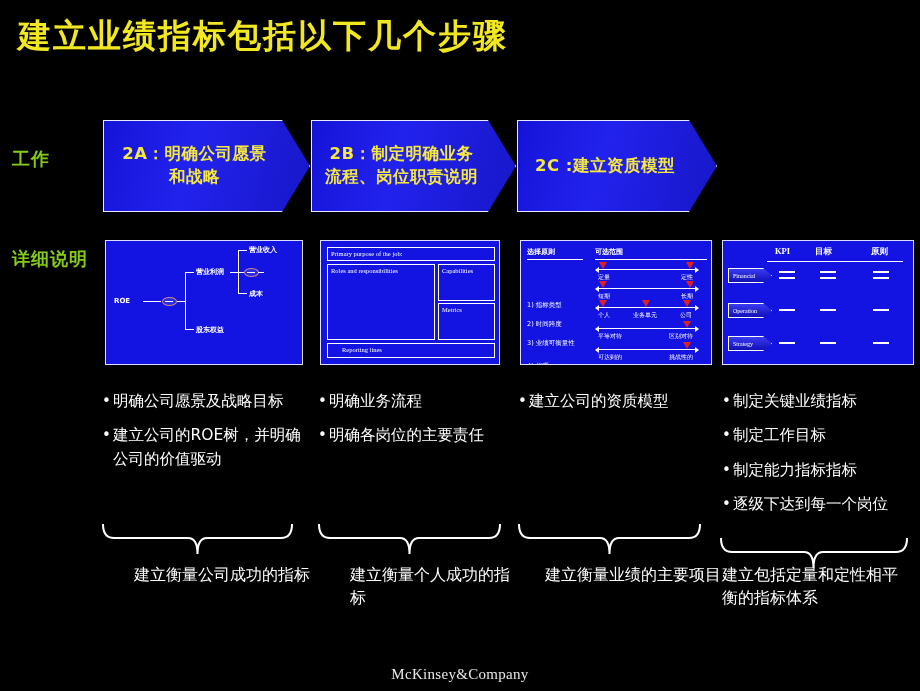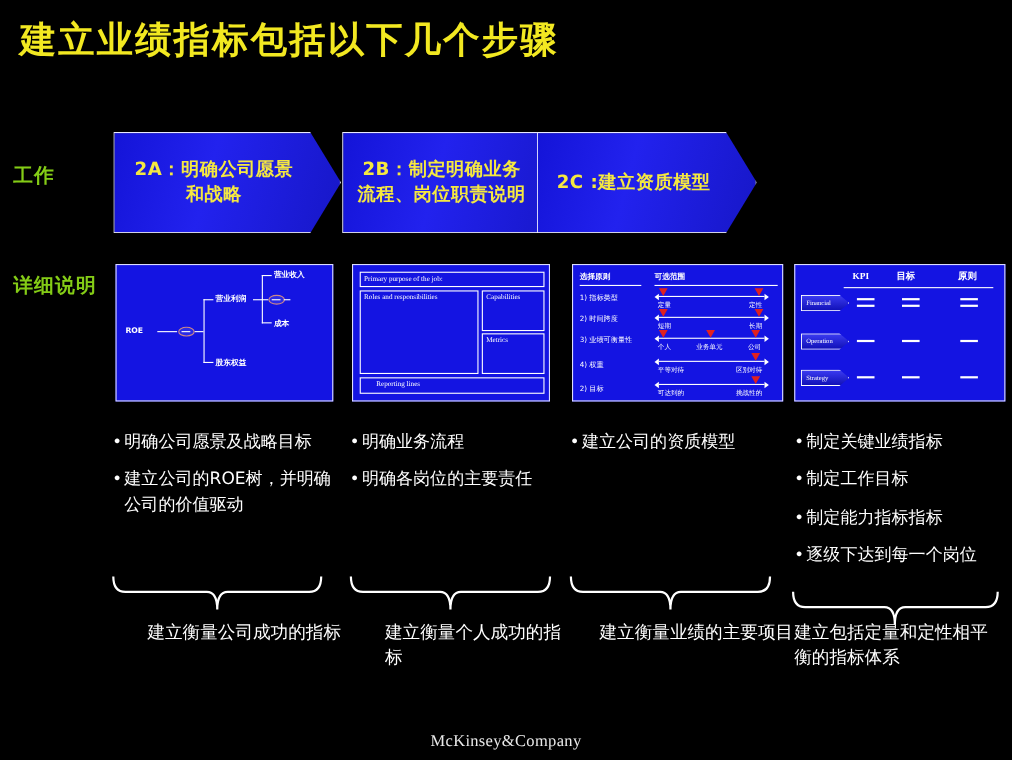--- a/index.html
+++ b/index.html
@@ -37,21 +37,21 @@
     clip-path:polygon(0 0, calc(100% - 28px) 0, 100% 50%, calc(100% - 28px) 100%, 0 100%);
   }
   .chev .ctext{
     color:#f5e840;font-size:16.5px;font-weight:bold;line-height:1.38;
     text-align:center;padding:0 34px 0 10px;
     font-family:"DejaVu Sans","Liberation Sans",sans-serif;
     letter-spacing:0.5px;
   }
   #chev-0{left:103px;width:207px;}
   #chev-1{left:311px;width:205px;}
-  #chev-2{left:488px;width:200px;}
+  #chev-2{left:517px;width:200px;}
   #chev-3{left:720px;width:196px;}
 
   
   .panel{
     position:absolute;top:240px;height:125px;
     background:#1414e2;border:1px solid #dcdcff;box-sizing:border-box;
     overflow:hidden;
   }
   #panel-0{left:105px;width:198px;}
   #panel-1{left:320px;width:180px;}
@@ -86,20 +86,21 @@
   .schead{
     position:absolute;color:#fff;font-size:7px;font-weight:bold;white-space:nowrap;
     font-family:"DejaVu Sans","Liberation Sans",sans-serif;
   }
   .schead::after{
     content:"";position:absolute;left:0;right:-14px;bottom:-3px;height:1px;background:#fff;
   }
   .scrow-label{
     position:absolute;color:#fff;font-size:6.5px;white-space:nowrap;
     font-family:"DejaVu Sans","Liberation Sans",sans-serif;
+    margin-top:34px;
   }
   .axis{position:absolute;height:1px;background:#fff;}
   .axis::before,.axis::after{
     content:"";position:absolute;top:-2.5px;width:0;height:0;
     border-top:3px solid transparent;border-bottom:3px solid transparent;
   }
   .axis::before{left:-4px;border-right:4px solid #fff;}
   .axis::after{right:-4px;border-left:4px solid #fff;}
   .marker{
     position:absolute;width:0;height:0;

